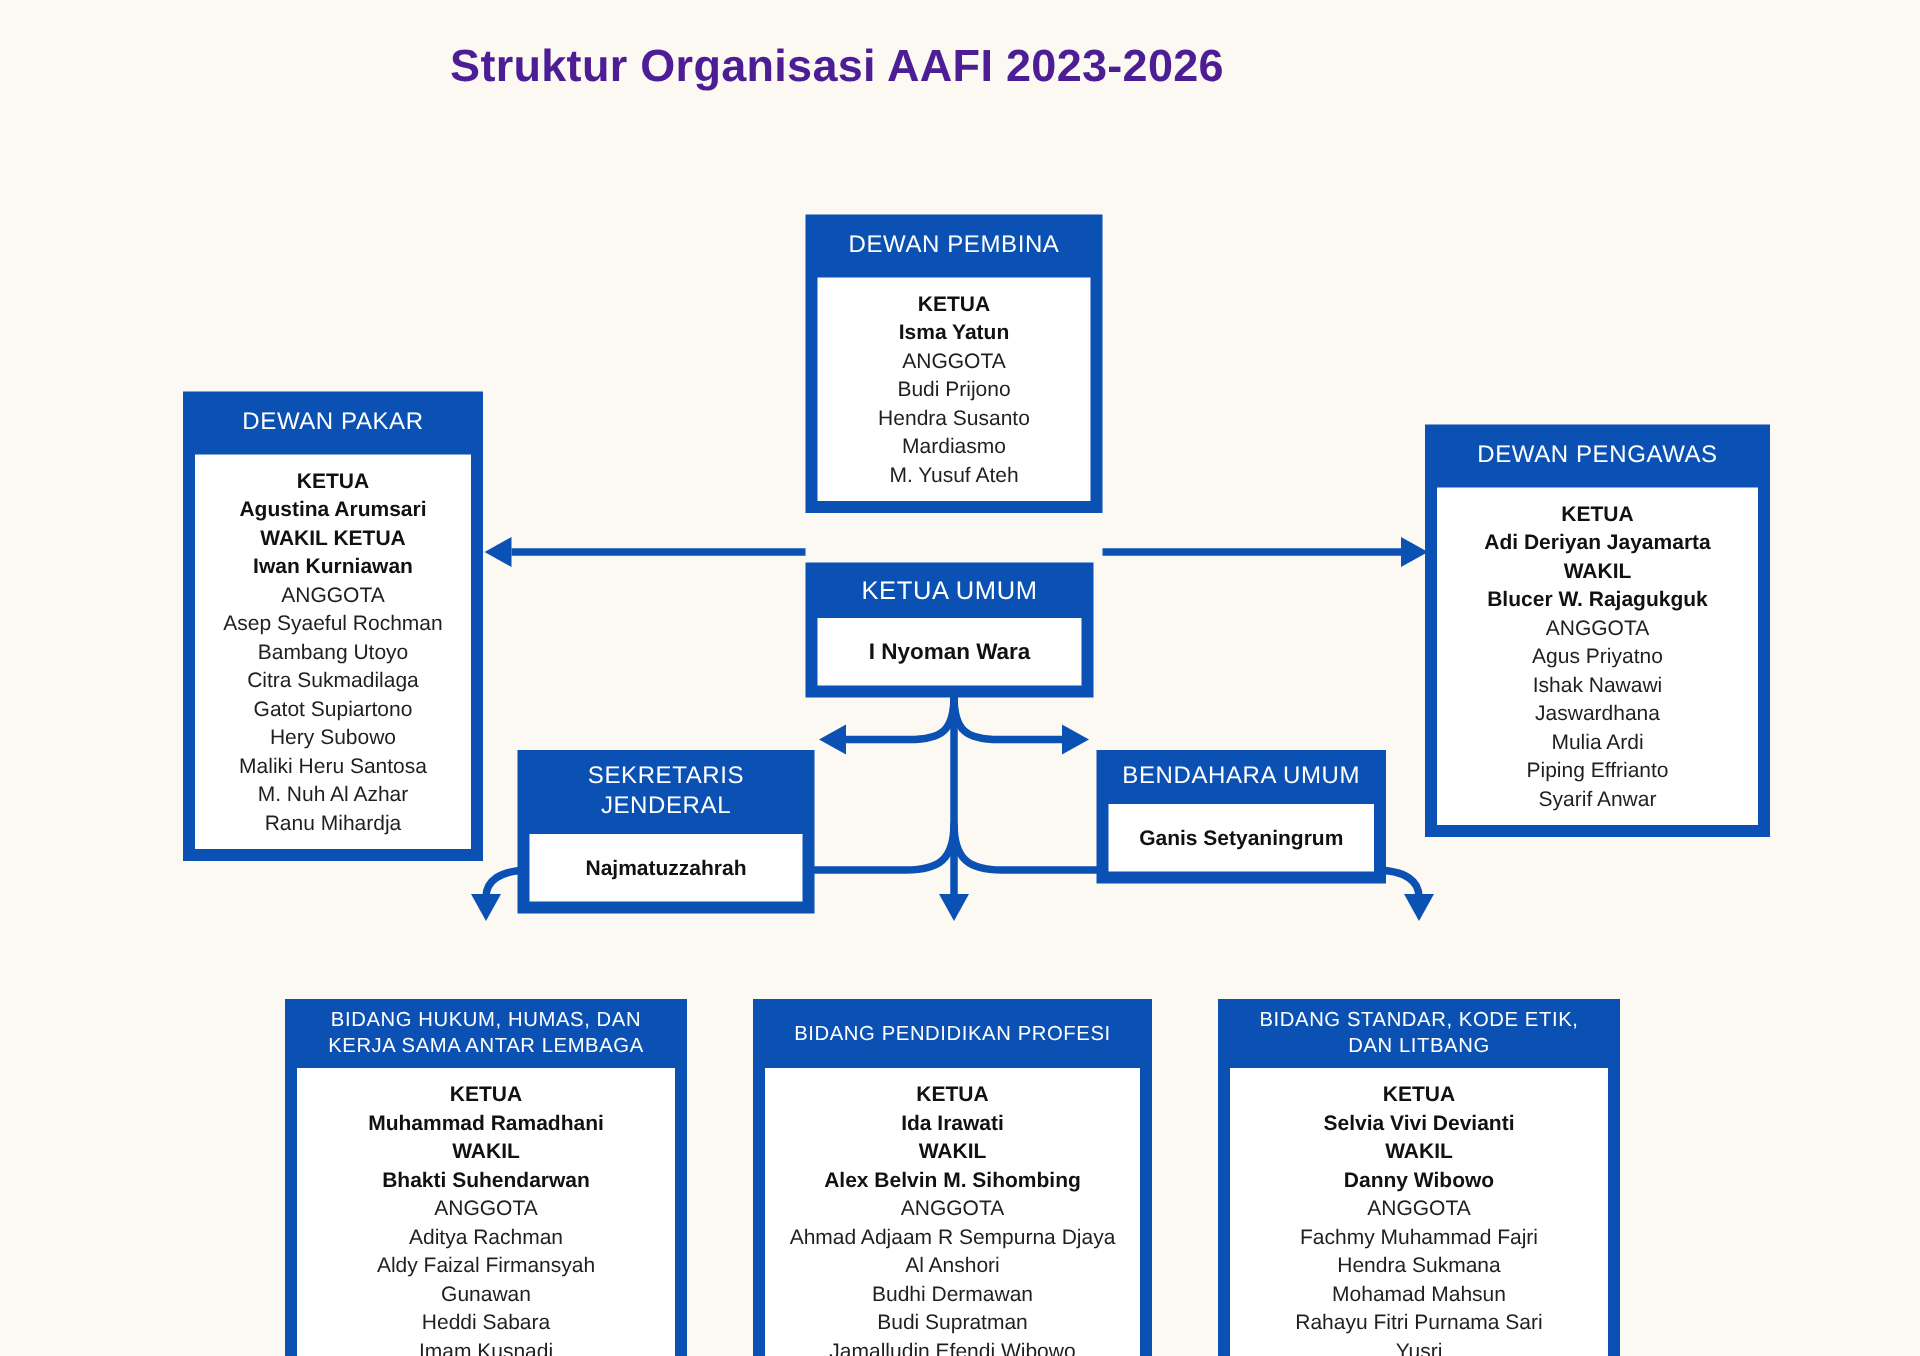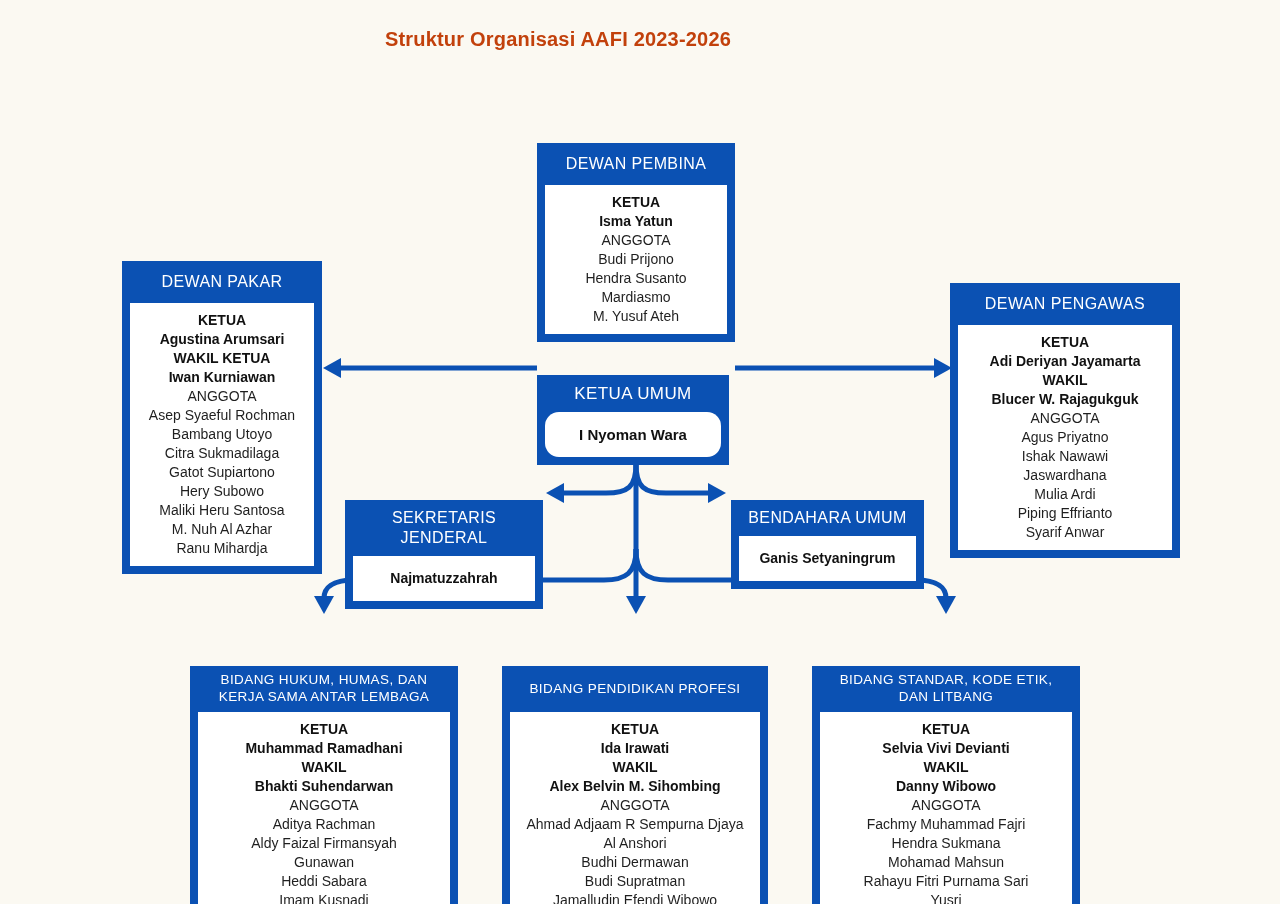--- a/index.html
+++ b/index.html
@@ -3,22 +3,22 @@
 <meta charset="utf-8">
 <style>
   html,body{margin:0;padding:0;}
   body{
     width:1280px;height:904px;position:relative;overflow:hidden;
     background:#fbf9f2;
     font-family:"Liberation Sans", sans-serif;
   }
   .page-title{
     position:absolute;top:28px;left:0;width:1116px;
-    text-align:center;font-size:20px;font-weight:bold;
-    color:#c2410c;letter-spacing:0.2px;
+    text-align:center;font-size:30px;font-weight:bold;
+    color:#4c1d95;letter-spacing:0.2px;
   }
   .connectors{position:absolute;left:0;top:0;}
   .org-box{
     position:absolute;
     background:#0b51b3;
     padding:0 8px 8px 8px;
     box-sizing:border-box;
     margin-top:48px;
   }
   .org-header{
@@ -34,21 +34,21 @@
     background:#ffffff;
     text-align:center;
     padding:8px 2px;
     font-size:14px;
     color:#1f1f1f;
   }
   .org-body .line{line-height:19px;white-space:nowrap;}
   .org-body .line.bold{font-weight:bold;color:#111;}
   
   .box-ketua-umum .org-header{font-size:17px;padding:8px 2px;}
-  .box-ketua-umum .org-body{padding:13px 2px;border-radius:14px;}
+  .box-ketua-umum .org-body{padding:13px 2px;}
   .box-ketua-umum .line{font-size:15px;}
   .box-sekjen .org-header, .box-bendahara .org-header{font-size:16px;padding:8px 2px;}
   .box-sekjen .org-body, .box-bendahara .org-body{padding:13px 2px;}
   .box-bottom .org-header{font-size:13.5px;min-height:34px;padding:6px 6px;}
   
   .box-pembina{left:537px;top:95px;width:198px;}
   .box-pakar{left:122px;top:213px;width:200px;}
   .box-pengawas{left:950px;top:235px;width:230px;}
   .box-ketua-umum{left:537px;top:327px;width:192px;}
   .box-sekjen{left:345px;top:452px;width:198px;}

